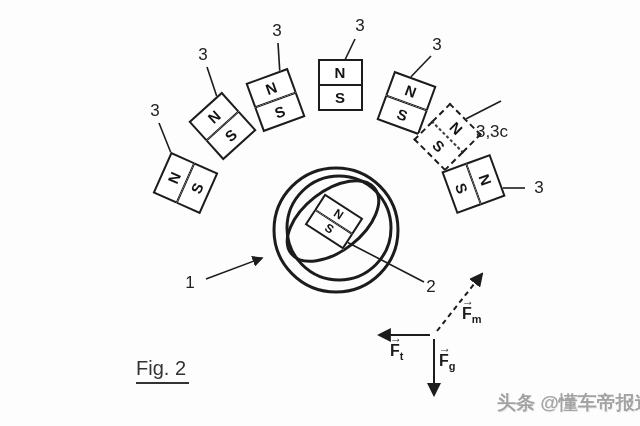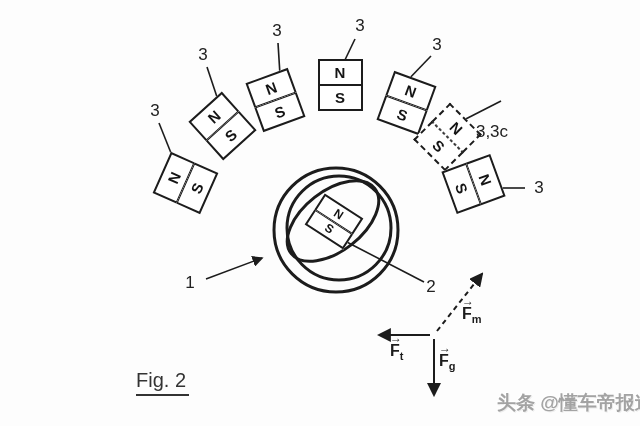--- a/index.html
+++ b/index.html
@@ -54,21 +54,21 @@
   }
   .veclabel .stack{position:relative;display:inline-block;}
   .veclabel .over-arrow{
     position:absolute;left:0px;top:-11px;font-size:12px;font-weight:700;
     letter-spacing:-1px;
   }
   .veclabel sub{font-size:11px;}
   .fig-caption{
     position:absolute;left:136px;top:357px;
     font-size:20px;color:#333;
-    border-bottom:2px solid #333;padding:0 3px 2px 0;margin-top:12px;
+    border-bottom:2px solid #333;padding:0 3px 2px 0;
   }
   .watermark{
     position:absolute;left:497px;top:390px;width:143px;
     font-size:19px;font-weight:700;color:#a3a3a3;
     text-shadow:-1px -1px 0 #ffffff,1px 1px 0 #ededed;
     white-space:nowrap;
   }
 </style>
 </head>
 <body>

